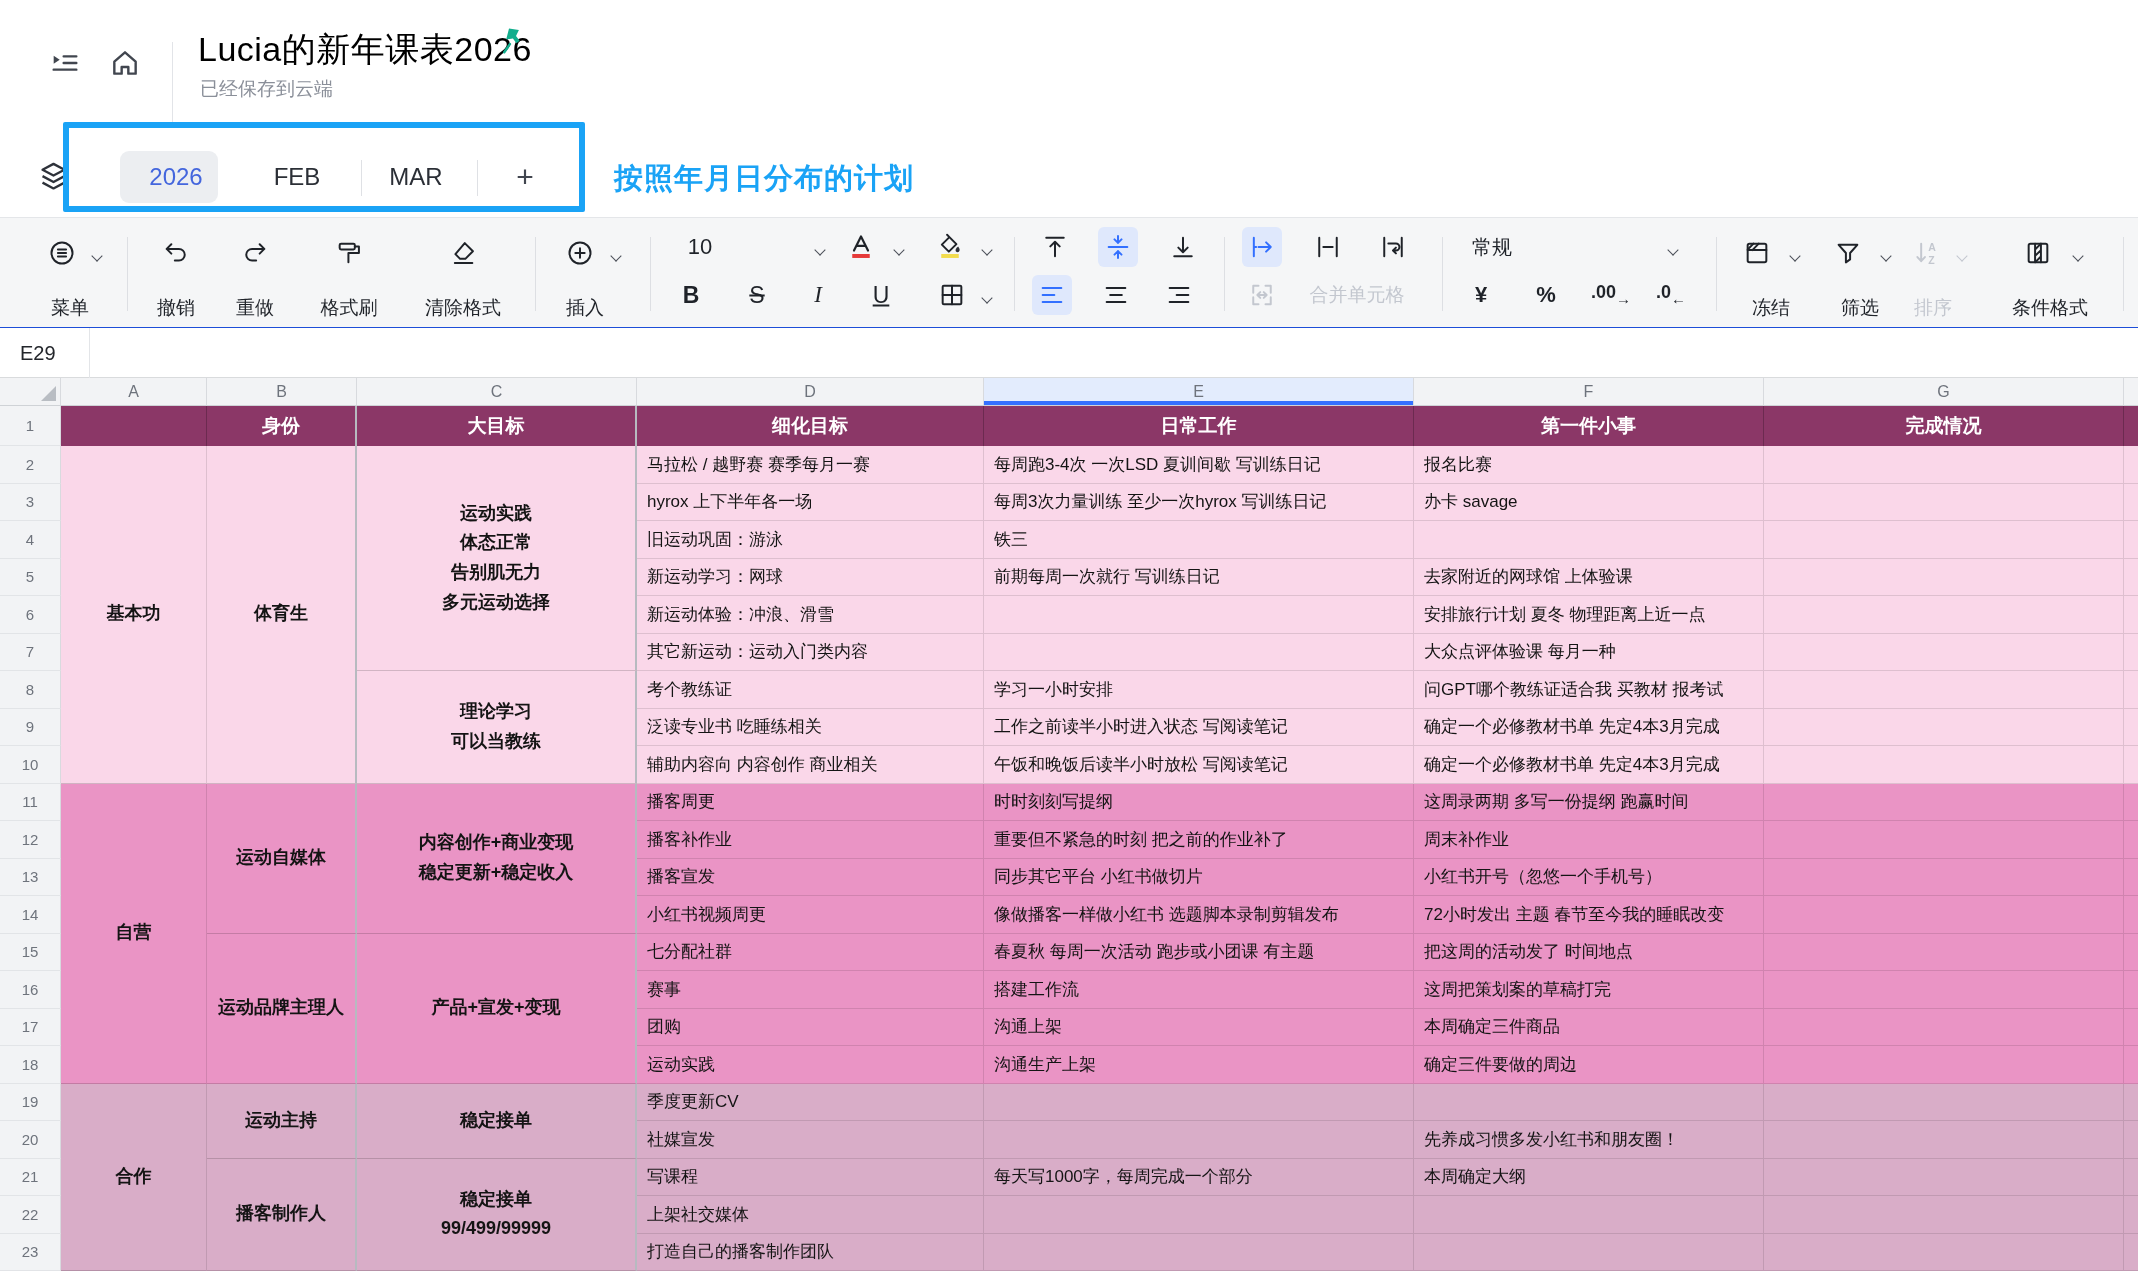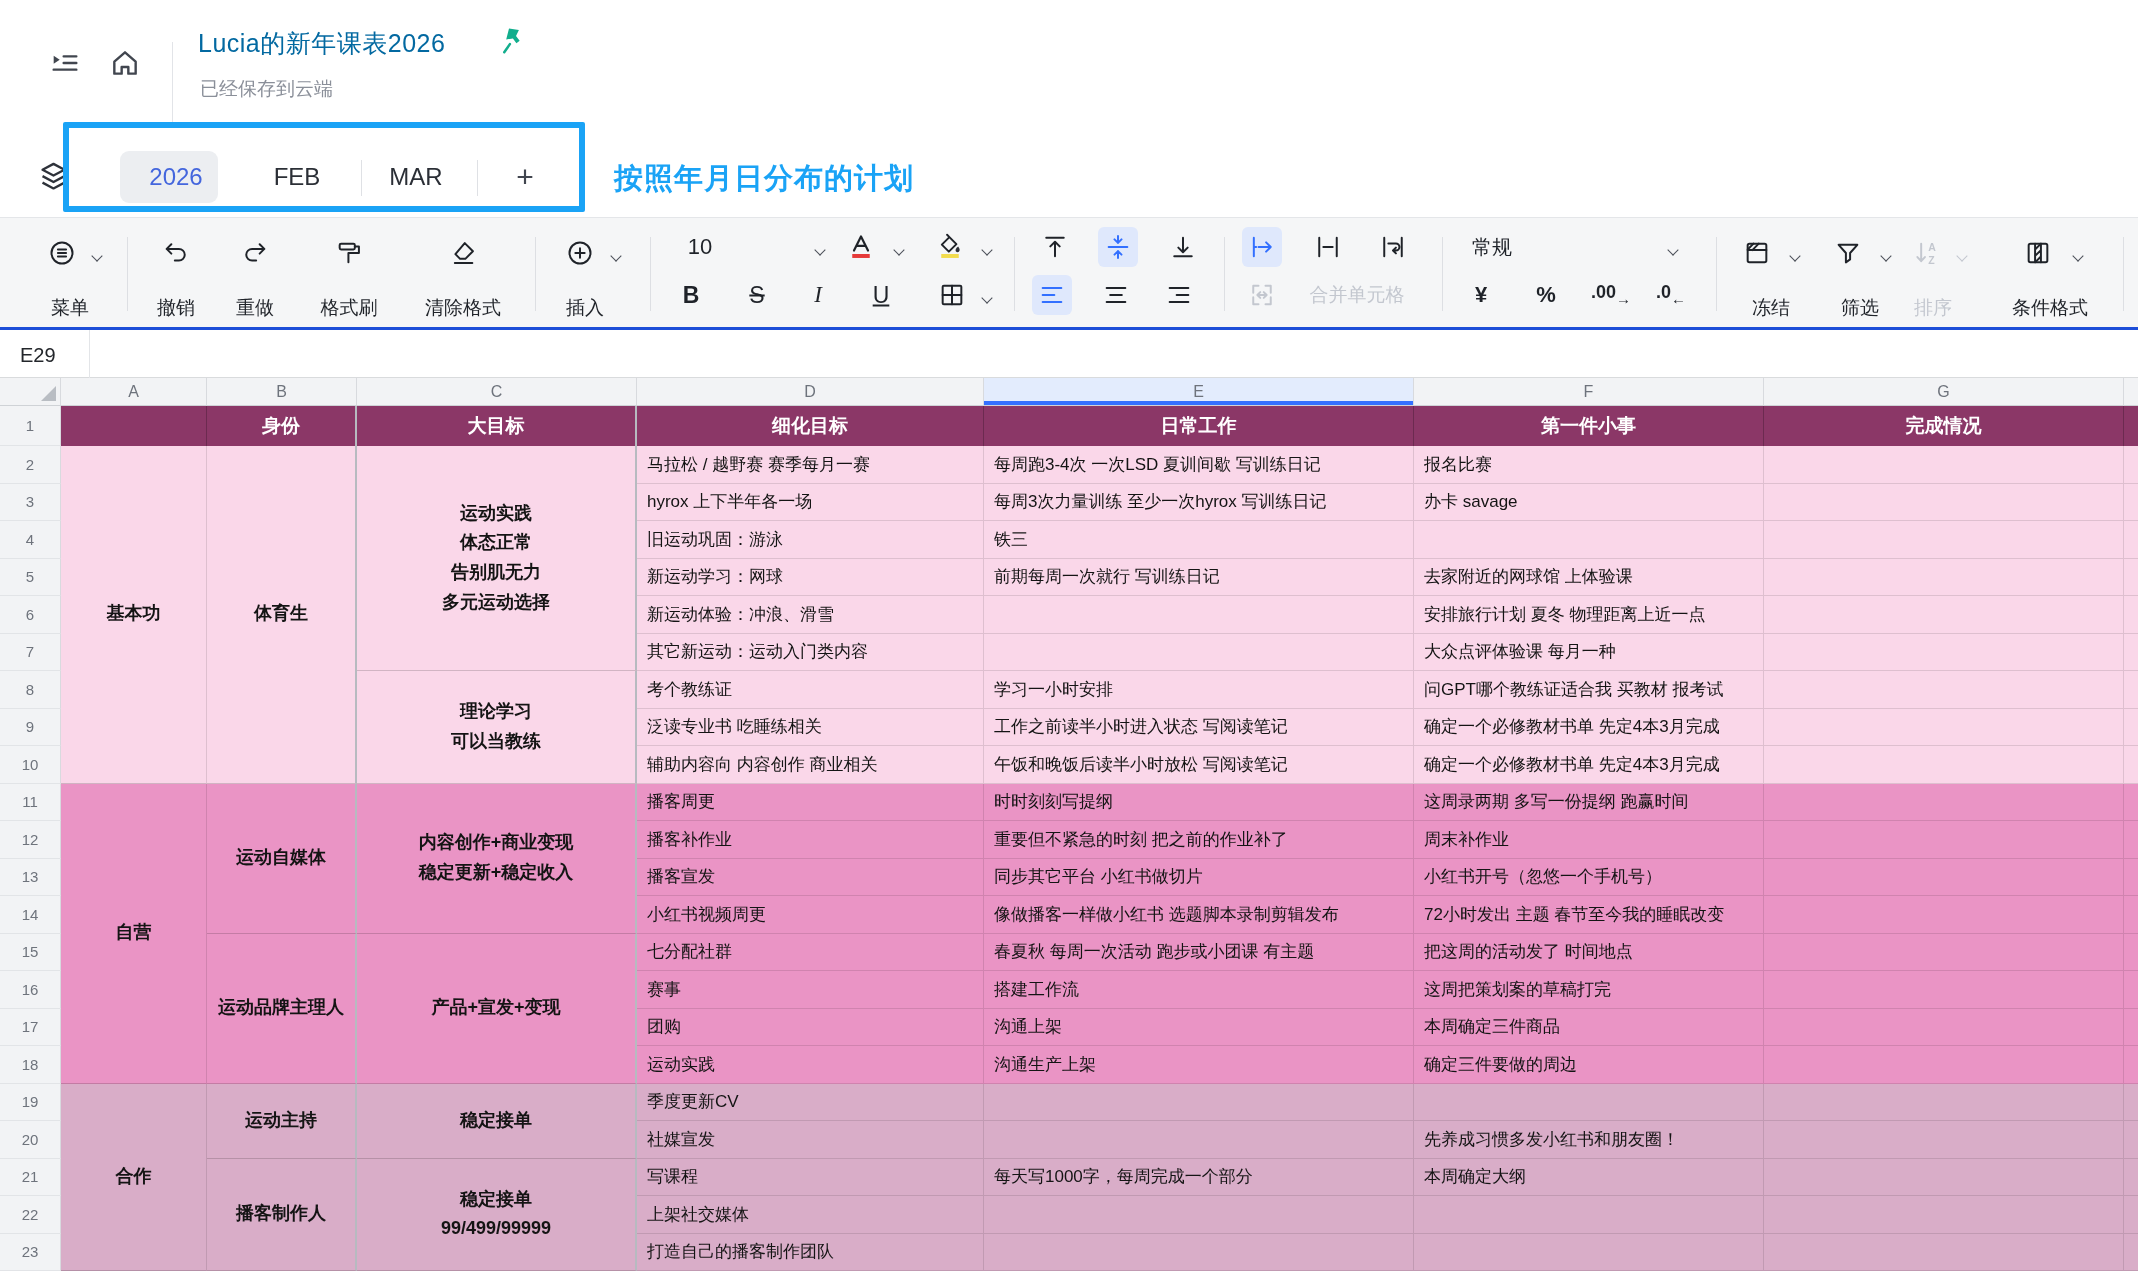--- a/index.html
+++ b/index.html
@@ -9,21 +9,21 @@
     --blue:#3370ff; --ann:#1aa3f6; --ink:#1f2329; --dis:#c3c7cf;
   }
   *{margin:0;padding:0;box-sizing:border-box;font-family:"Liberation Sans","DejaVu Sans",sans-serif;}
   html,body{width:2138px;height:1286px;overflow:hidden;background:#fff;}
   .stage{position:relative;width:2138px;height:1286px;background:#fff;}
 
   
   .apphdr{position:absolute;left:0;top:0;width:2138px;height:143px;background:#fff;}
   .hdr-ic{position:absolute;width:32px;height:32px;color:#41464f;}
   .hdr-div{position:absolute;left:172px;top:42px;width:1px;height:82px;background:#e2e4e8;}
-  .doc-title{position:absolute;left:198px;top:27px;font-size:25px;color:#0369a1;letter-spacing:.5px;}
+  .doc-title{position:absolute;left:198px;top:27px;font-size:34px;color:#000000;letter-spacing:.5px;}
   .doc-sub{position:absolute;left:200px;top:76px;font-size:19px;color:#8a8f99;}
   .pin{position:absolute;left:498px;top:26px;width:30px;height:30px;color:#12ae8d;}
 
   
   .tabstrip{position:absolute;left:0;top:143px;width:2138px;height:75px;background:#fff;border-bottom:1px solid #e4e6e9;}
   .stack-ic{position:absolute;left:38px;top:17px;width:31px;height:31px;color:#2e323a;}
   .annbox{position:absolute;left:63px;top:-21px;width:522px;height:90px;border:6px solid var(--ann);border-radius:2px;pointer-events:none;}
   .tab{position:absolute;top:8px;height:52px;display:flex;align-items:center;justify-content:center;font-size:24px;color:#2b2f36;}
   .tab.active{background:#eceef1;border-radius:9px;color:#4466dd;padding-left:14px;}
   .tabsep{position:absolute;top:17px;width:1px;height:36px;background:#dfe1e5;}
@@ -38,21 +38,21 @@
   .ic{width:28px;height:28px;stroke:var(--ink);fill:none;stroke-width:1.7;stroke-linecap:round;stroke-linejoin:round;display:block;}
   .ic.blue{stroke:var(--blue);}
   .ic.gray{stroke:var(--dis);}
   .chip{width:40px;height:40px;border-radius:6px;background:#dfe8fc;display:flex;align-items:center;justify-content:center;}
   .chev{width:8px;height:8px;border-right:1.8px solid #4a4f58;border-bottom:1.8px solid #4a4f58;transform:rotate(45deg);display:inline-block;}
   .chev.gray{border-color:var(--dis);}
   .bsiu{font-size:23px;color:var(--ink);}
   .numtok{font-size:22px;color:var(--ink);font-weight:600;white-space:nowrap;}
 
   
-  .fbar{position:absolute;left:0;top:327px;width:2138px;height:51px;background:#fff;border-top:3px solid #1d4ed8;border-bottom:1px solid #d9dbdd;}
+  .fbar{position:absolute;left:0;top:327px;width:2138px;height:51px;background:#fff;border-top:1px solid #1d4ed8;border-bottom:1px solid #d9dbdd;}
   .namebox{position:absolute;left:0;top:0;width:90px;height:50px;display:flex;align-items:center;padding-left:20px;font-size:20px;color:#23262b;border-right:1px solid #e3e5e8;}
   .finput{position:absolute;left:91px;top:0;width:2047px;height:50px;}
 
   
   .sheet{position:absolute;left:0;top:378px;width:2138px;height:908px;background:#fff;
     display:grid;grid-template-columns:61px 146px 150px 280px 347px 430px 350px 360px 14px;
     grid-template-rows:28px 40px repeat(22,37.5px);}
   .ch{background:var(--hdrbg);border-right:1px solid var(--hdrline);border-bottom:1px solid #cfd2d6;
     display:flex;align-items:center;justify-content:center;font-size:16px;color:var(--hdrtxt);}
   .ch.sel{background:#e3ecfd;box-shadow:inset 0 -4px 0 var(--blue);}

